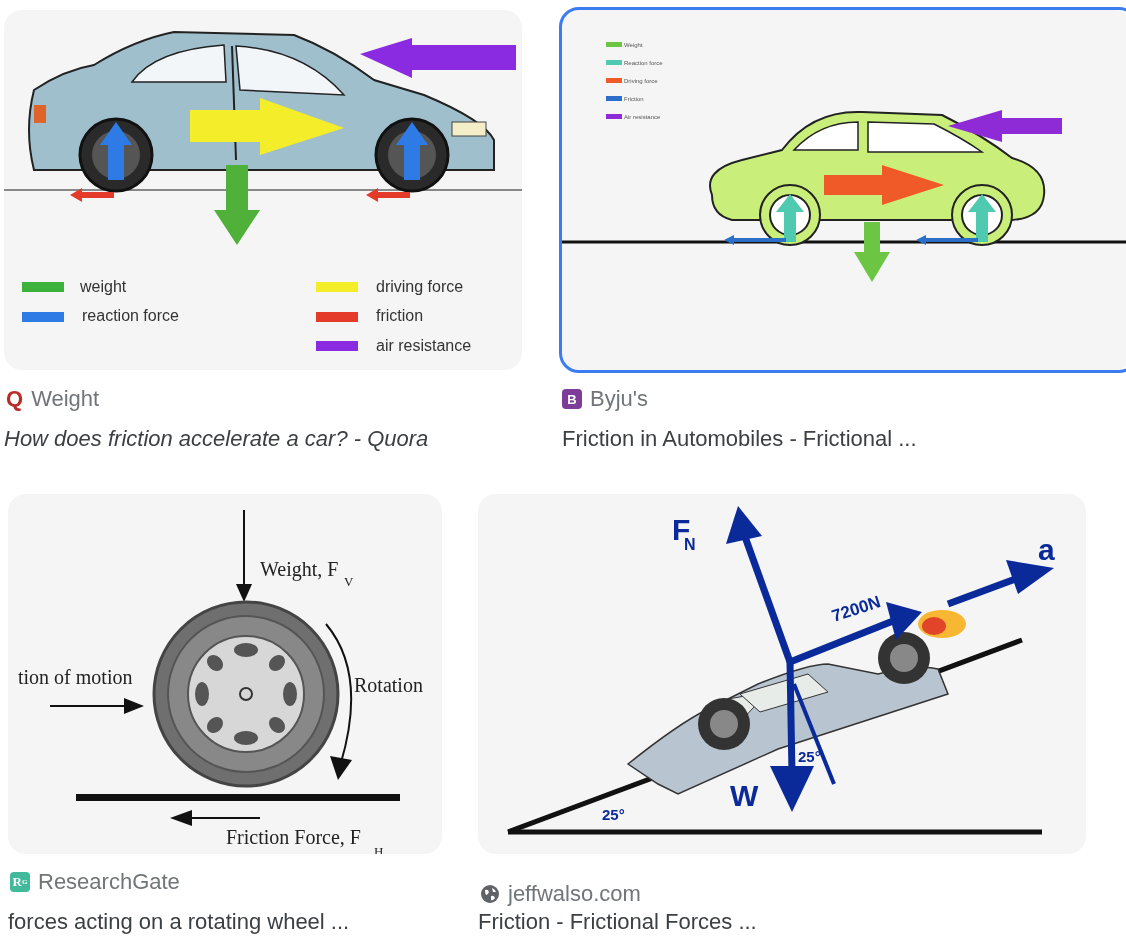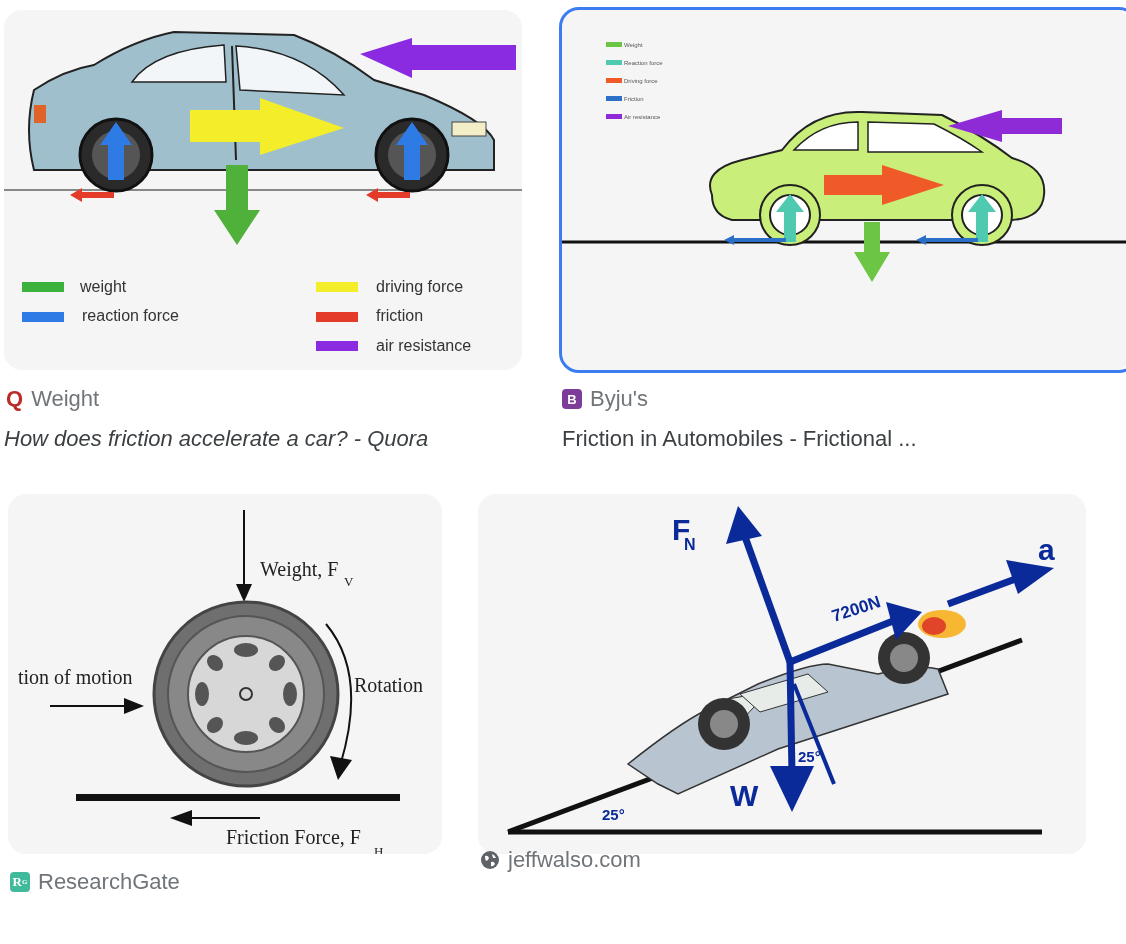--- a/index.html
+++ b/index.html
@@ -129,20 +129,21 @@
       <line x1="180" y1="324" x2="252" y2="324" stroke="#111" stroke-width="2"></line>
       <path d="M184,316 L162,324 L184,332 Z" fill="#111"></path>
       <text x="218" y="350" font-size="20" fill="#222" class="serif">Friction Force,  F</text>
       <text x="366" y="362" font-size="13" fill="#222" class="serif">H</text>
     </svg>
   </div>
   <div class="source" style="left:6px;top:378px;">
     <span class="fav" style="background:#40ba9b;font-family:'Liberation Serif',serif;font-size:13px;">R<sup style="font-size:7px;">G</sup></span>
     <span>ResearchGate</span>
   </div>
+  <div class="title" style="left:4px;top:418px;">forces acting on a rotating wheel ...</div>
 </div>
 
 <div class="card" style="left:474px;top:490px;width:620px;height:454px;">
   <div class="thumb" style="left:4px;top:4px;width:608px;height:360px;">
     <svg viewBox="0 0 608 360">
       <line x1="30" y1="338" x2="564" y2="338" stroke="#111" stroke-width="5"></line>
       <line x1="30" y1="338" x2="544" y2="146" stroke="#111" stroke-width="5"></line>
       <path d="M150,270 Q200,230 230,215 L280,190 Q330,170 350,170 L400,180 Q440,170 460,175 L470,200 L300,255 L200,300 L180,290 Z" fill="#b8c4cf" stroke="#333" stroke-width="1.5"></path>
       <path d="M228,225 L250,205 L290,198 L262,228 Z" fill="#e8ece8" stroke="#333"></path>
       <path d="M262,200 L330,180 L350,198 L282,218 Z" fill="#e8ece8" stroke="#333"></path>
@@ -163,22 +164,23 @@
       <path d="M528,66 L576,74 L540,100 Z" fill="#0a2a9a"></path>
       <text x="194" y="46" font-size="30" font-weight="bold" fill="#0a2a9a" class="svgtext">F</text>
       <text x="206" y="56" font-size="16" font-weight="bold" fill="#0a2a9a" class="svgtext">N</text>
       <text x="560" y="66" font-size="30" font-weight="bold" fill="#0a2a9a" class="svgtext">a</text>
       <text x="356" y="128" font-size="17" font-weight="bold" fill="#0a2a9a" class="svgtext" transform="rotate(-18 356 128)">7200N</text>
       <text x="252" y="312" font-size="30" font-weight="bold" fill="#0a2a9a" class="svgtext">W</text>
       <text x="320" y="268" font-size="15" font-weight="bold" fill="#0a2a9a" class="svgtext">25°</text>
       <text x="124" y="326" font-size="15" font-weight="bold" fill="#0a2a9a" class="svgtext">25°</text>
     </svg>
   </div>
-  <div class="source" style="left:6px;top:356px;">
+  <div class="source" style="left:6px;top:390px;">
     <span style="display:inline-block;width:20px;height:20px;">
       <svg viewBox="0 0 20 20" width="20" height="20">
           <circle cx="10" cy="10" r="9" fill="#5f6368"></circle>
           <path d="M5,6 Q8,5 9,8 Q8,11 6,11 Q5,9 5,6 Z M11,12 Q14,11 15,14 Q13,17 11,16 Z M12,4 Q15,5 16,8 L13,8 Z" fill="#fff"></path>
         </svg>
     </span>
     <span>jeffwalso.com</span>
   </div>
+  <div class="title" style="left:4px;top:418px;">Friction - Frictional Forces ...</div>
 </div>
 
 </body></html>

